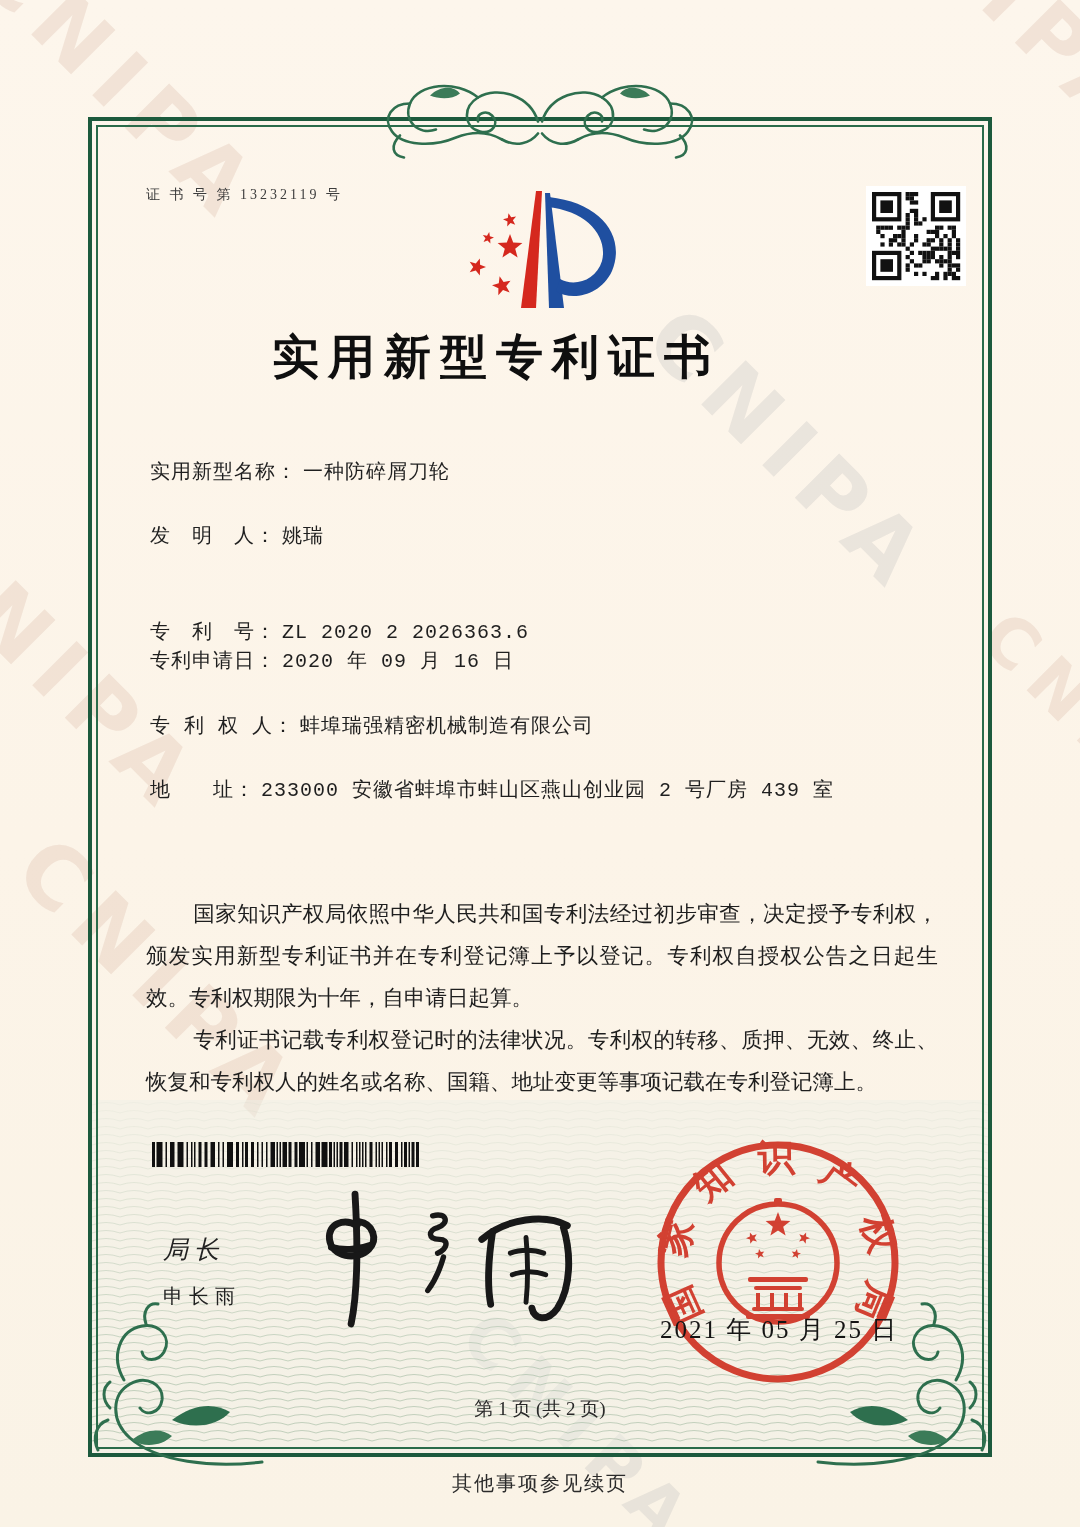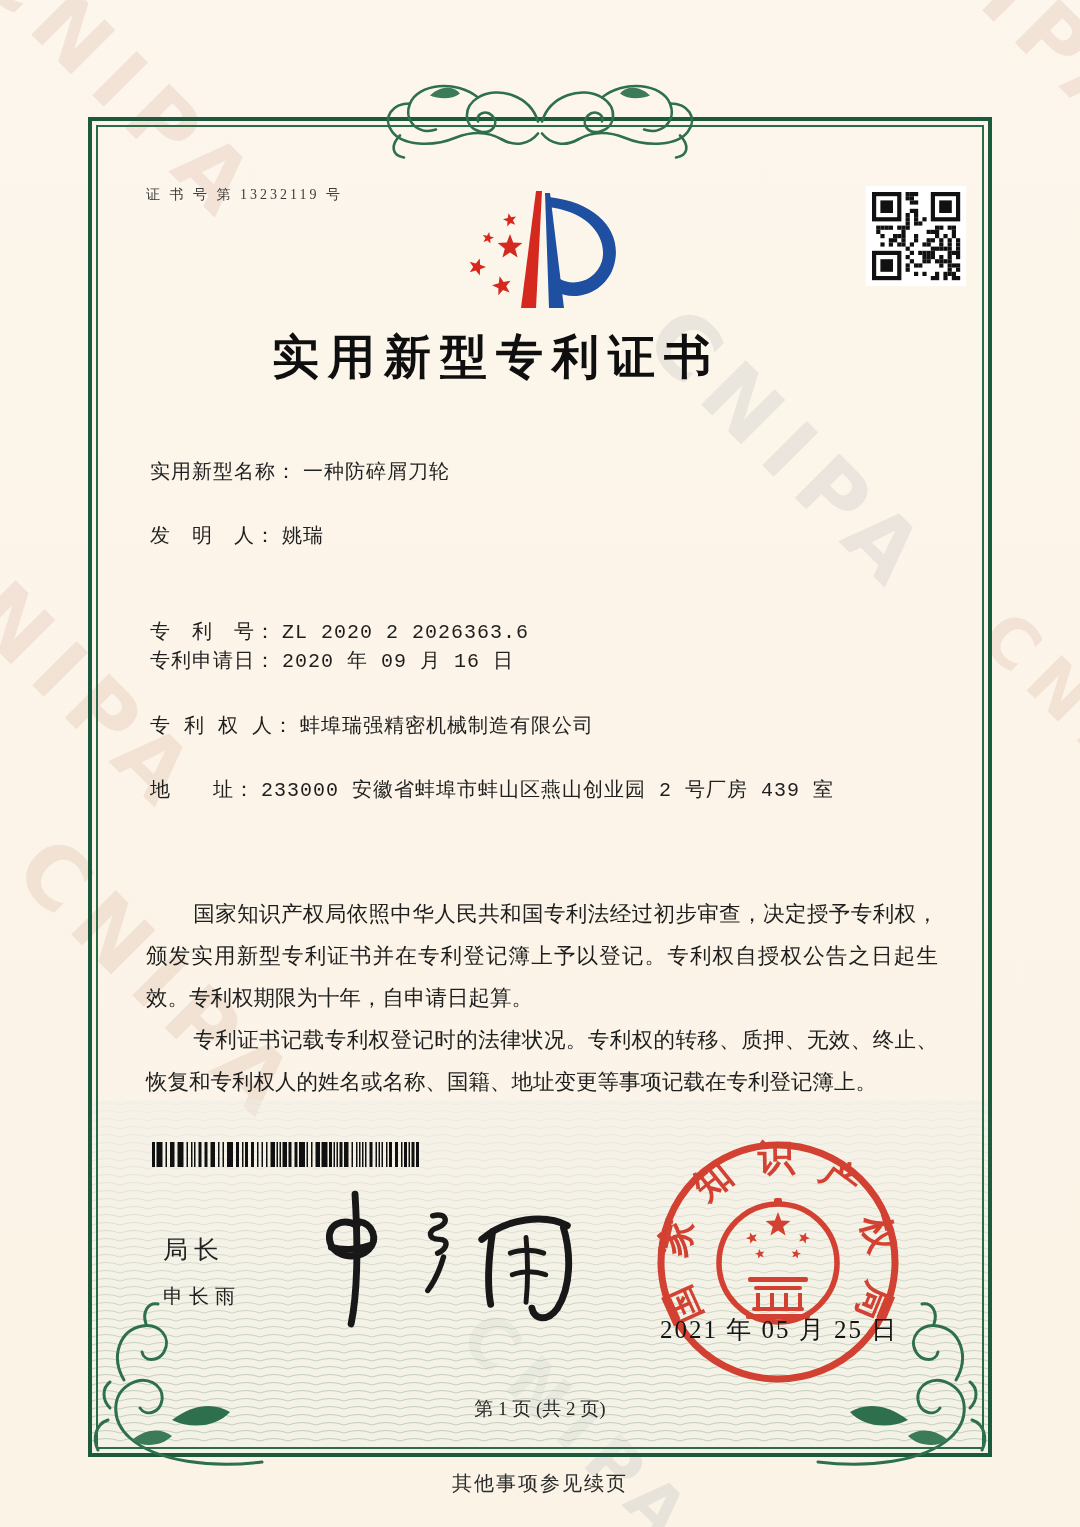--- a/index.html
+++ b/index.html
@@ -28,21 +28,21 @@
   .frow .val{margin-left:6px;}
   #row6 .pair2{position:absolute;left:408px;top:0;white-space:nowrap;}
   
   #paras{left:146px;top:893px;width:792px;z-index:4;font-size:21.5px;line-height:42px;
          text-align:justify;color:#1e1e1e;}
   #paras p{margin:0;text-indent:2.2em;}
   
   #barcode{left:152px;top:1142px;z-index:4;}
   
   #officer-role{left:163px;top:1233px;font-size:25px;letter-spacing:6px;z-index:4;
-                font-family:"Liberation Sans","DejaVu Sans",sans-serif;color:#222;}
+                font-family:"Liberation Sans","DejaVu Sans",sans-serif;color:#222;font-style:italic;}
   #officer-name{left:163px;top:1283px;font-size:20px;letter-spacing:6px;z-index:4;
                 font-family:"Liberation Sans","DejaVu Sans",sans-serif;color:#222;}
   #sig{left:300px;top:1183px;z-index:4;}
   
   #seal{left:653px;top:1137px;z-index:5;opacity:0.96;}
   #seal-date{left:650px;top:1313px;width:258px;text-align:center;font-size:25px;
              letter-spacing:2px;color:#141414;z-index:6;}
   
   #page-info{left:88px;top:1396px;width:904px;text-align:center;font-size:19px;color:#2a2a2a;z-index:4;}
   #continuation{left:0;top:1470px;width:1080px;text-align:center;font-size:20px;color:#2a2a2a;z-index:4;letter-spacing:2px;}

